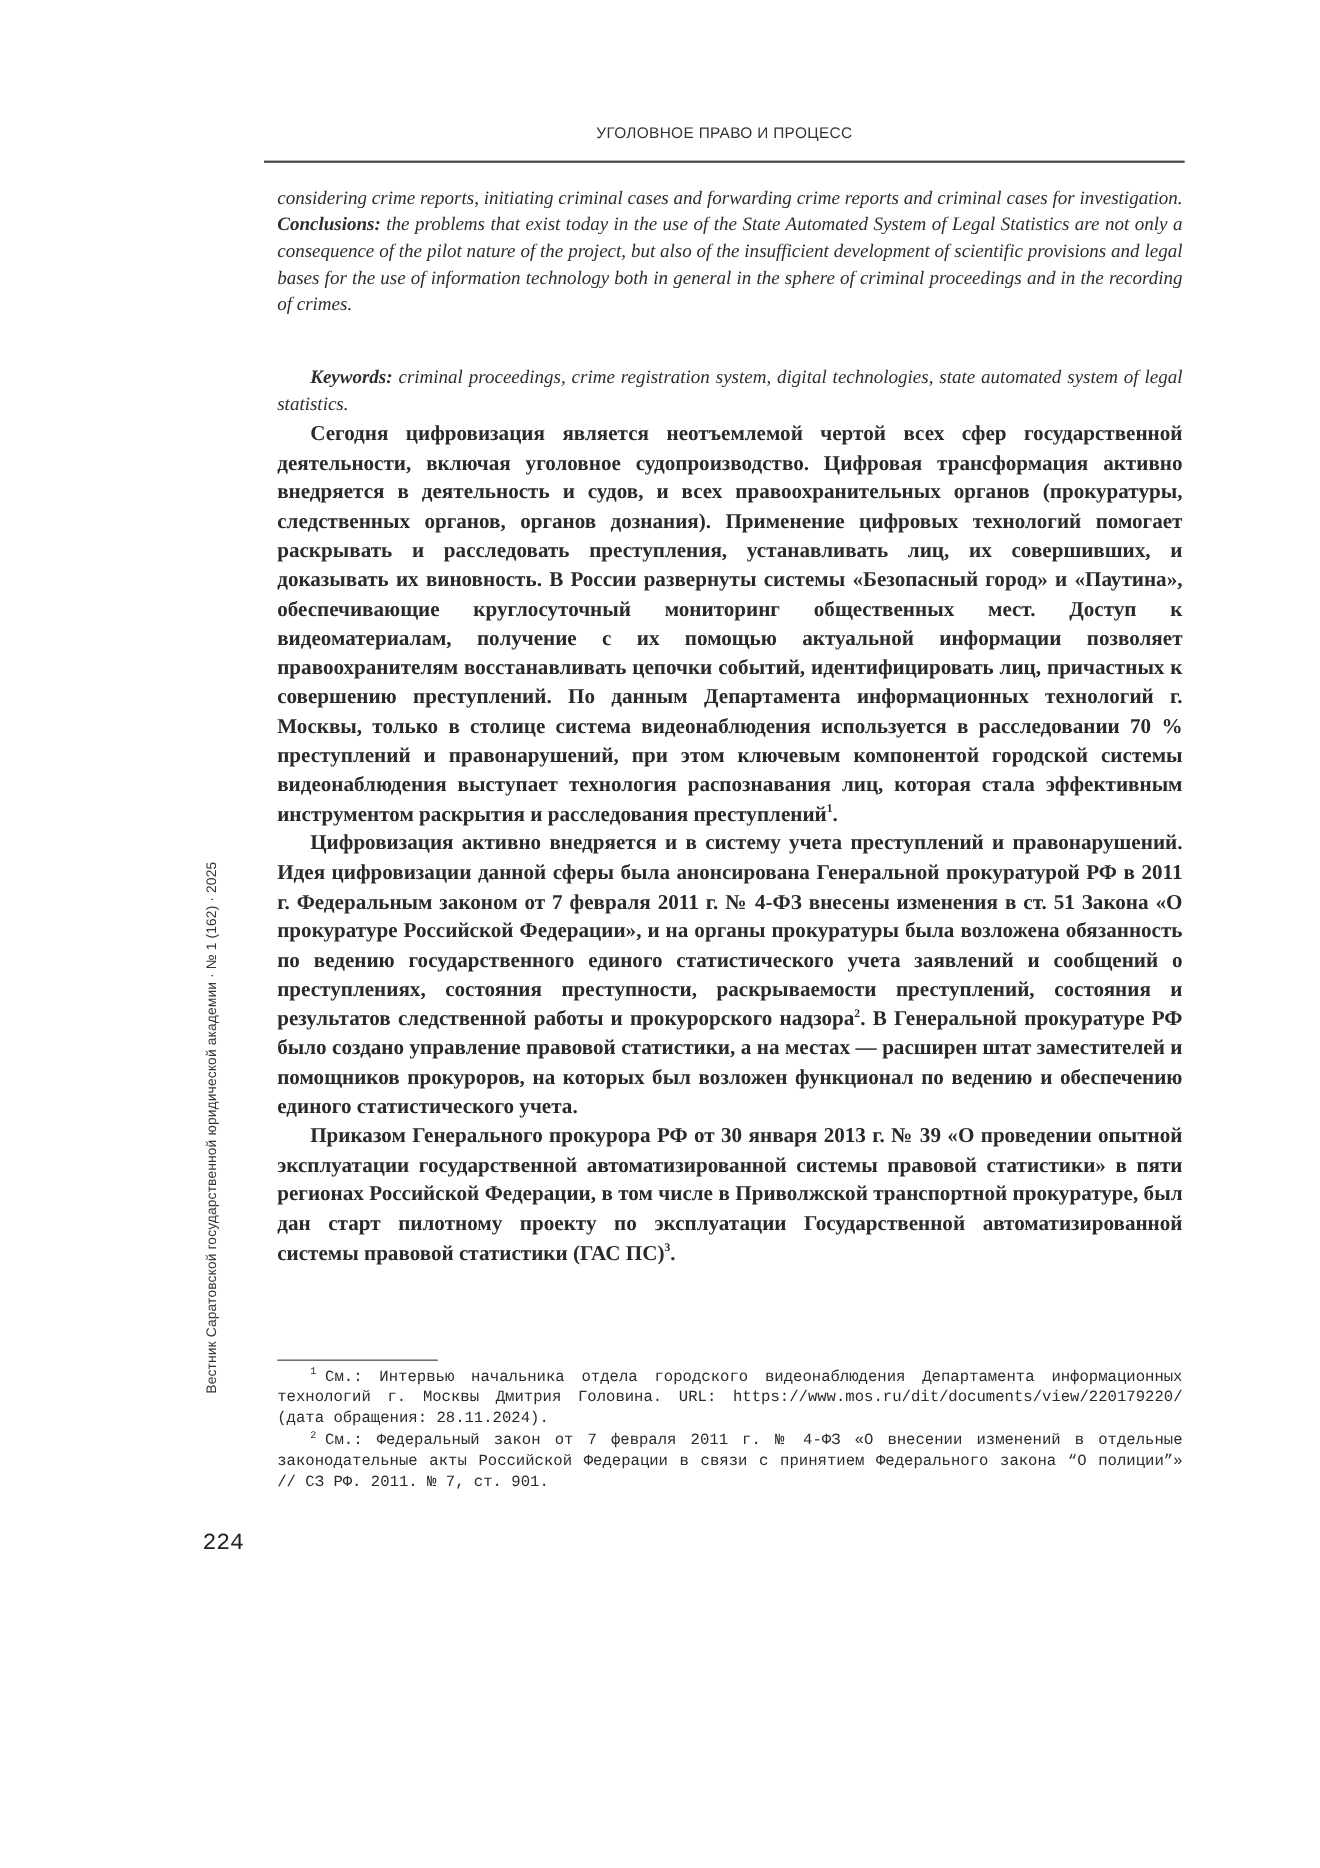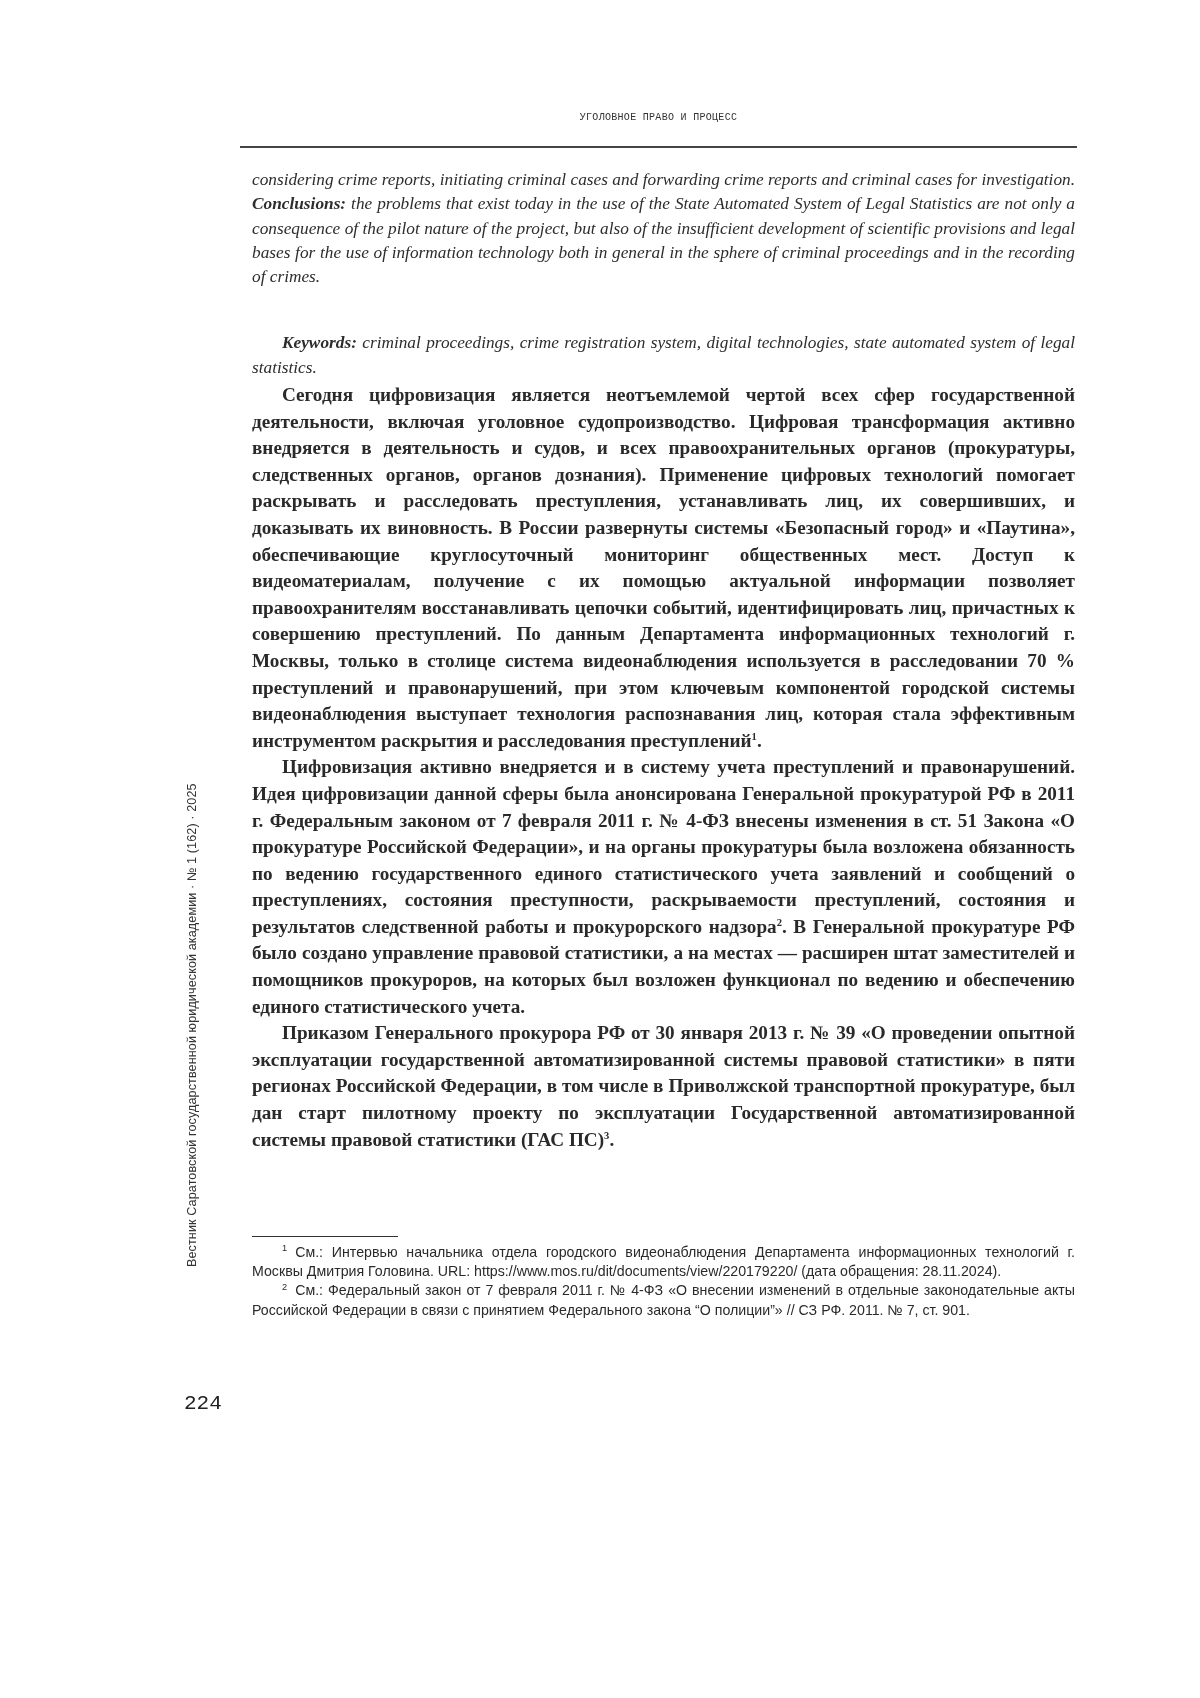--- a/index.html
+++ b/index.html
@@ -1,35 +1,35 @@
 <!DOCTYPE html>
 <html><head>
 <meta charset="utf-8">
 <style>
   html, body { margin: 0; padding: 0; background: #ffffff; }
   body { width: 1200px; height: 1698px; position: relative; overflow: hidden;
          font-family: "Liberation Serif", "DejaVu Serif", serif; color: #2a2a2a; }
   .running-head { position: absolute; left: 240px; width: 837px; top: 112px;
-         text-align: center; font-family: Liberation Mono, monospace; font-size: 10px;
+         text-align: center; font-family: Liberation Sans, sans-serif; font-size: 14px;
          letter-spacing: 0.3px; color: #333; }
   .head-rule { position: absolute; left: 240px; width: 837px; top: 146px; height: 0;
          border-top: 2px solid #444; }
   .abstract { position: absolute; left: 252px; width: 823px; top: 168px;
          font-style: italic; font-size: 17.3px; line-height: 24.3px; text-align: justify; color: #2d2d2d; }
   .abstract p { margin: 0; }
   .abstract .indent { text-indent: 30px; margin-top: 42px; }
   .abstract b { font-weight: bold; }
   .body-text { position: absolute; left: 252px; width: 823px; top: 382px;
          font-size: 19.2px; line-height: 26.6px; text-align: justify; color: #2a2a2a; }
   .body-text p { margin: 0; text-indent: 30px; font-weight: bold; }
   sup { font-size: 0.55em; line-height: 0; vertical-align: super; }
   .fn-rule { position: absolute; left: 252px; top: 1236px; width: 146px; height: 0;
          border-top: 1px solid #333; }
   .footnotes { position: absolute; left: 252px; width: 823px; top: 1243px;
-         font-family: Liberation Sans, sans-serif; font-size: 14.2px; line-height: 19.2px;
+         font-family: Liberation Mono, monospace; font-size: 14.2px; line-height: 19.2px;
          text-align: justify; color: #2a2a2a; }
   .footnotes p { margin: 0; text-indent: 30px; }
   .footnotes sup { font-size: 0.65em; margin-right: 8px; }
   .page-number { position: absolute; left: 184px; top: 1392px;
          font-family: Liberation Mono, monospace; font-size: 21px; color: #222; }
   .side-journal { position: absolute; left: 185px; top: 1267px;
          transform-origin: left top; transform: rotate(-90deg);
          white-space: nowrap; font-family: "Liberation Sans", sans-serif;
          font-size: 12.6px; color: #333; letter-spacing: 0.1px; }
 </style>

